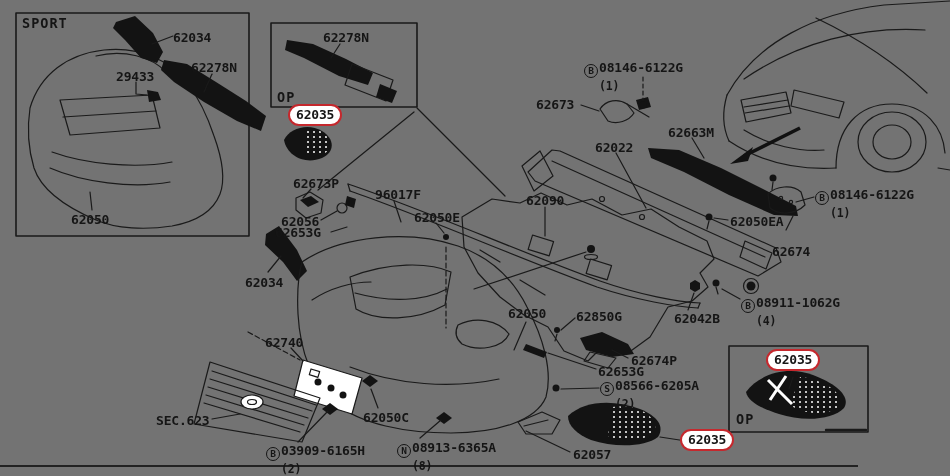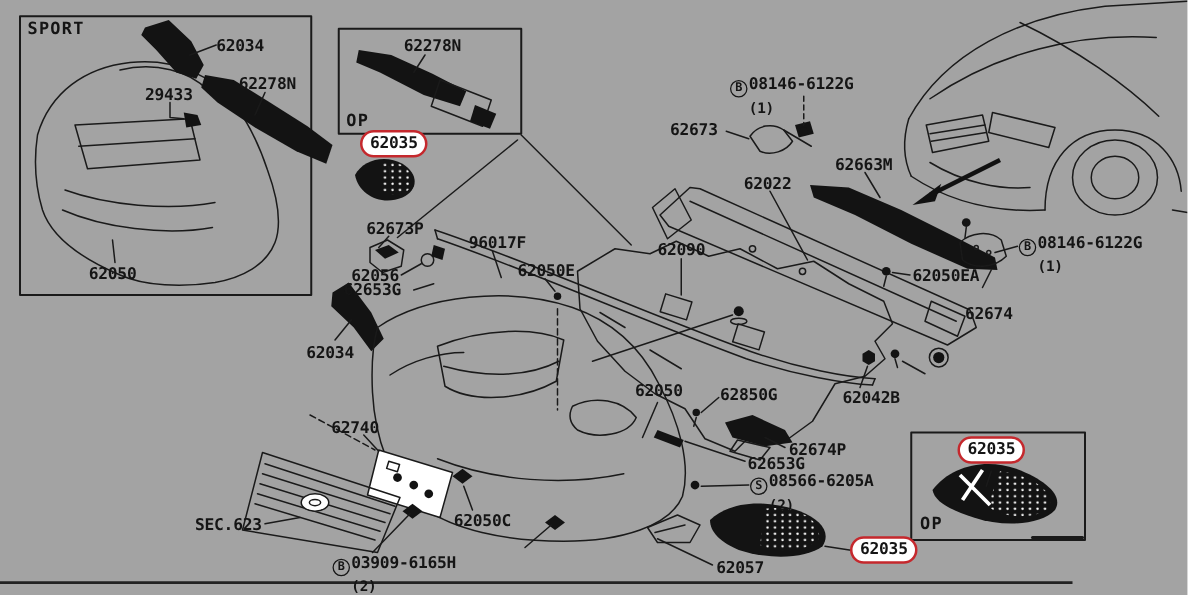--- a/index.html
+++ b/index.html
@@ -1,16 +1,16 @@
 <!DOCTYPE html>
 <html><head>
 <meta charset="utf-8">
 <style>
   html,body{margin:0;padding:0;background:#fff;}
-  .stage{position:relative;width:950px;height:476px;background:#a3a3a3;overflow:hidden;
+  .stage{position:relative;width:950px;height:476px;background:#737373;overflow:hidden;
          font-family:"DejaVu Sans Mono","Liberation Mono",monospace;}
   .stage svg{position:absolute;left:0;top:0;z-index:1;}
   .ln{stroke:#1a1a1a;stroke-width:1.2;fill:none;stroke-linecap:round;stroke-linejoin:round;}
   .fill{fill:#131313;stroke:none;}
   .pl{position:absolute;z-index:2;font-weight:700;font-size:13px;line-height:14px;
       letter-spacing:-0.2px;color:#151515;white-space:nowrap;}
   .boxtitle{font-size:13.5px;letter-spacing:1px;}
   .hl{border:2.5px solid #c5282d;border-radius:12px;padding:2px 6px;background:#fff;}
   .circ{display:inline-block;box-sizing:border-box;width:14px;height:14px;border:1.5px solid #151515;
         border-radius:50%;font-size:9.5px;line-height:11px;text-align:center;margin-right:1px;
@@ -297,28 +297,36 @@
 <div class="pl" style="left:815px;top:188px">
   <span class="circ">B</span><span>08146-6122G</span>
   <div class="qty">(1)</div>
 </div>
 <div class="pl" style="left:730px;top:215px">62050EA</div>
 <div class="pl" style="left:772px;top:245px">62674</div>
 <div class="pl" style="left:526px;top:194px">62090</div>
 <div class="pl" style="left:508px;top:307px">62050</div>
 <div class="pl" style="left:576px;top:310px">62850G</div>
 <div class="pl" style="left:674px;top:312px">62042B</div>
+<div class="pl" style="left:741px;top:296px">
+  <span class="circ">B</span><span>08911-1062G</span>
+  <div class="qty">(4)</div>
+</div>
 
 <div class="pl" style="left:265px;top:336px">62740</div>
 <div class="pl" style="left:156px;top:414px">SEC.623</div>
 <div class="pl" style="left:363px;top:411px">62050C</div>
 <div class="pl" style="left:266px;top:444px">
   <span class="circ">B</span><span>03909-6165H</span>
   <div class="qty">(2)</div>
 </div>
+<div class="pl" style="left:397px;top:441px">
+  <span class="circ">N</span><span>08913-6365A</span>
+  <div class="qty">(8)</div>
+</div>
 <div class="pl" style="left:573px;top:448px">62057</div>
 <div class="pl" style="left:598px;top:365px">62653G</div>
 <div class="pl" style="left:631px;top:354px">62674P</div>
 <div class="pl" style="left:600px;top:379px">
   <span class="circ">S</span><span>08566-6205A</span>
   <div class="qty">(2)</div>
 </div>
 <div class="pl hl" style="left:680px;top:429px">62035</div>
 <div class="pl hl" style="left:766px;top:349px">62035</div>
 <div class="pl boxtitle" style="left:736px;top:412px">OP</div>

